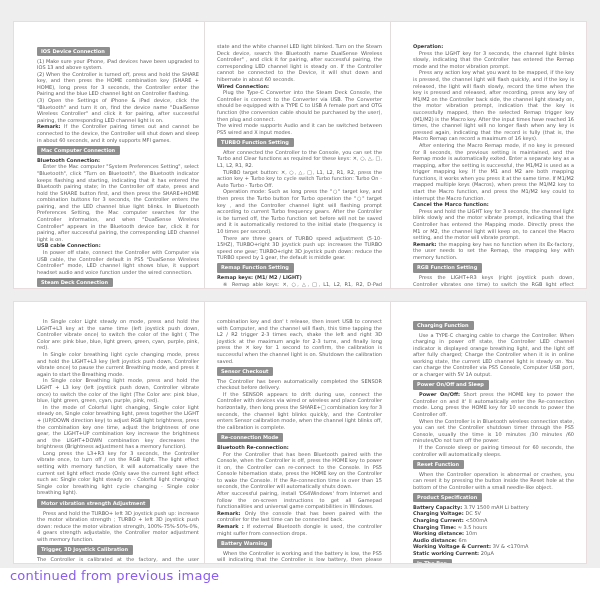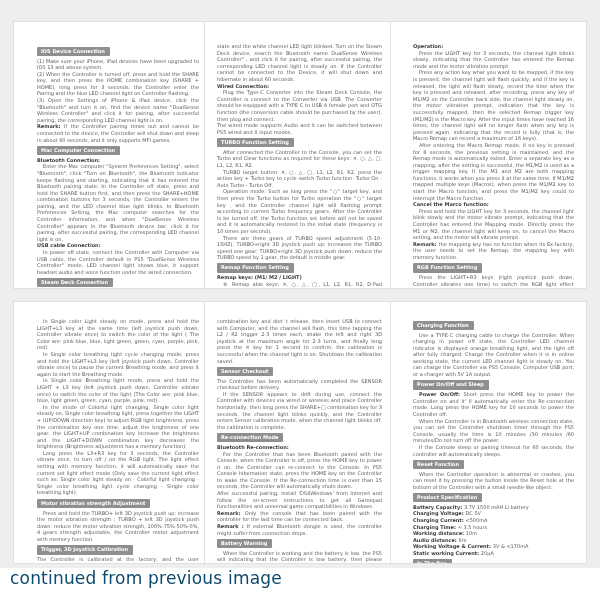--- a/index.html
+++ b/index.html
@@ -25,21 +25,21 @@
   p.indent { text-indent:6px; }
   p b { color:#3d3d3d; font-weight:bold; }
   p.boldline { text-align:left; }
   p.spec { text-align:left; }
   .badge {
     display:table; background:var(--badge-bg,#8f8f8f); color:var(--badge-text,#ffffff);
     font-size:5px; font-weight:bold; line-height:1; padding:2px 5px 2.5px 4px;
     margin:2.5px 0 1.5px 0; border-radius:1px; white-space:nowrap;
   }
   .caption {
-    position:absolute; left:10px; top:568px; font-size:17px; color:#0c4a6e;
+    position:absolute; left:10px; top:568px; font-size:13px; color:#8b5cf6;
     letter-spacing:0.2px;
   }
 </style>
 </head>
 <body>
 
 <div class="backdrop"></div>
 
 <div class="scan-stack">
     <div class="band first">

